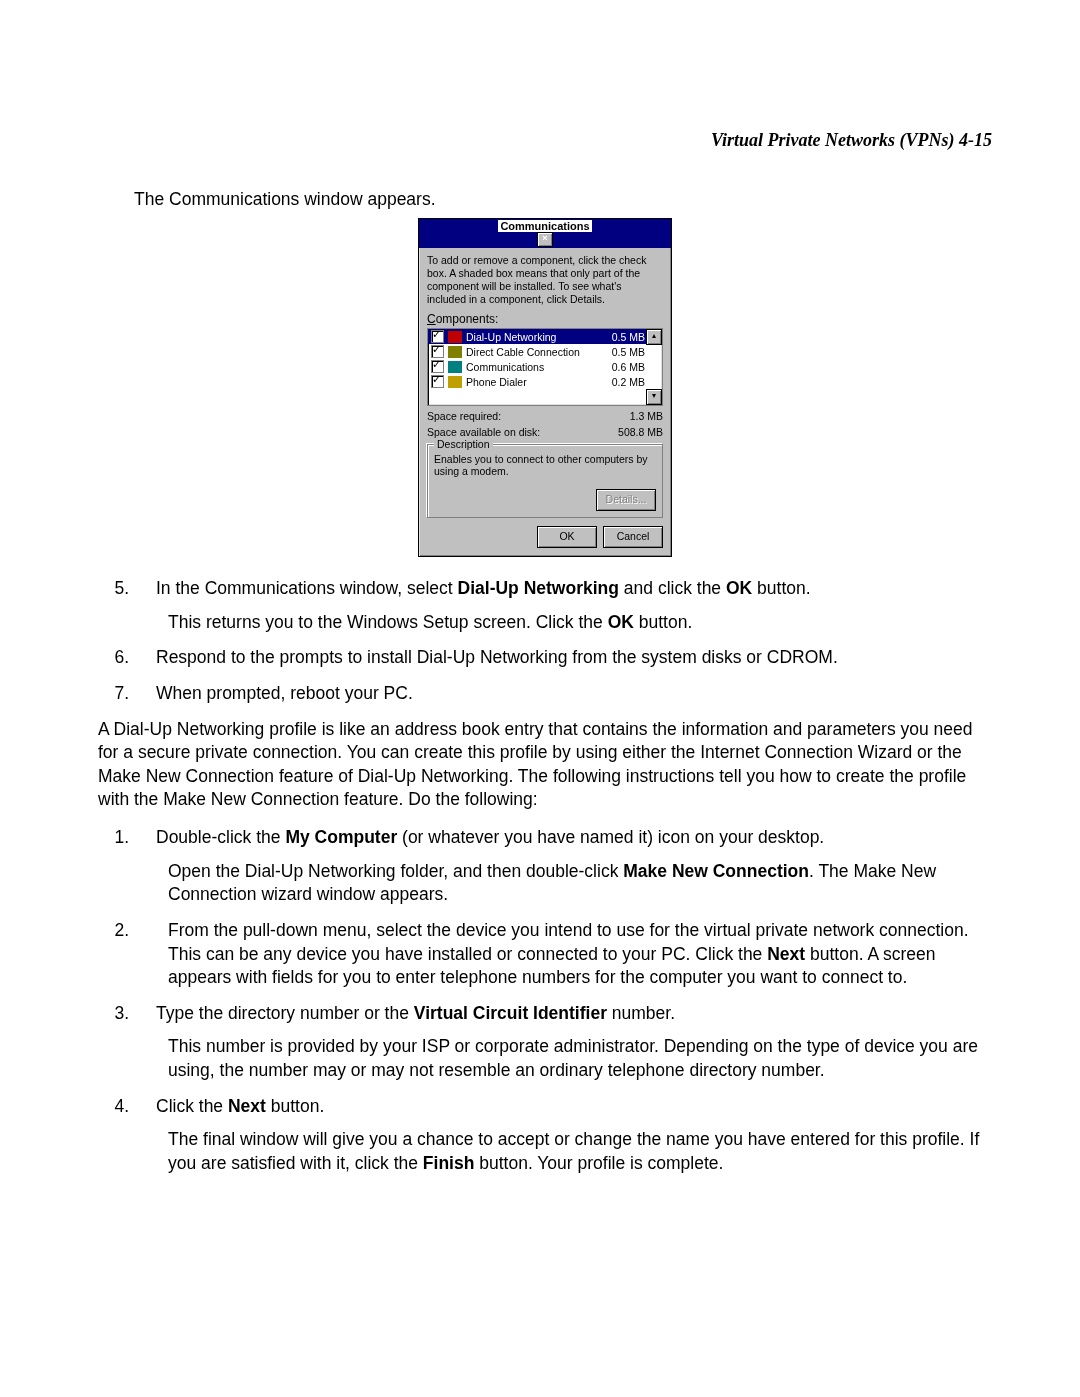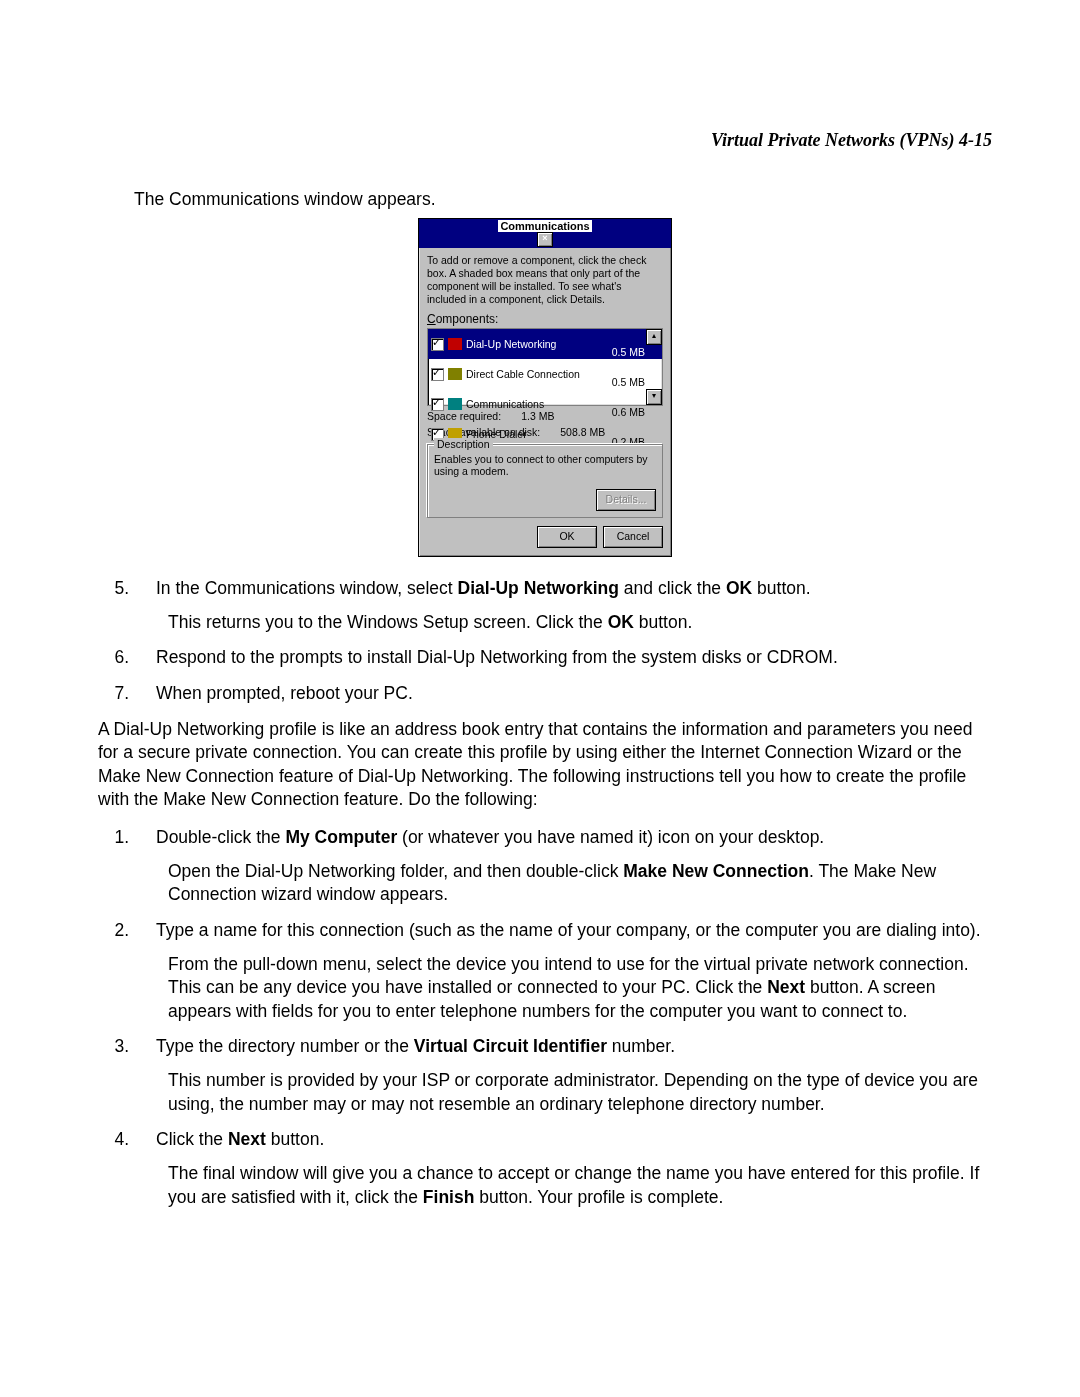--- a/index.html
+++ b/index.html
@@ -91,21 +91,21 @@
     position: relative;
   }
   .row {
     display: flex;
     align-items: center;
     padding: 1px 3px;
     font-size: 10.5px;
     gap: 4px;
   }
   .row .name { flex: 1; white-space: nowrap; overflow: hidden; }
-  .row .size { width: 50px; text-align: right; padding-right: 14px; margin-top: 16px;}
+  .row .size { width: 50px; text-align: right; padding-right: 14px;}
   .row.sel {
     background: #000080;
     color: #fff;
   }
   .chk {
     width: 11px; height: 11px;
     background: #fff;
     border: 1px solid #808080;
     box-shadow: inset 1px 1px 0 #000;
     position: relative;
@@ -125,20 +125,21 @@
     display: inline-block;
   }
   .scroll-btn {
     position:absolute; right:0; width:14px; height:14px;
     background:#c0c0c0; border:1px solid #000;
     box-shadow: inset 1px 1px 0 #fff, inset -1px -1px 0 #808080;
     font-size:8px; line-height:12px; text-align:center;
   }
   .kv {
     display: flex;
+    justify-content: space-between;
     font-size: 10.5px;
     margin-top: 4px;
     gap: 20px;
   }
   .groupbox {
     border: 1px solid #808080;
     box-shadow: 1px 1px 0 #fff inset, -1px -1px 0 #fff;
     margin-top: 6px;
     padding: 8px 6px 6px 6px;
     position: relative;
@@ -278,21 +279,20 @@
 
 
   <p class="para">A Dial-Up Networking profile is like an address book entry that contains the information and parameters you need for a secure private connection. You can create this profile by using either the Internet Connection Wizard or the Make New Connection feature of Dial-Up Networking. The following instructions tell you how to create the profile with the Make New Connection feature. Do the following:</p>
 
   <ol class="steps">
     <li>
       <span>Double-click the </span><span class="b">My Computer</span><span> (or whatever you have named it) icon on your desktop.</span>
       <p><span>Open the Dial-Up Networking folder, and then double-click </span><span class="b">Make New Connection</span><span>. The Make New Connection wizard window appears.</span></p>
     </li>
     <li>
-      <span>Type a name for this connection (such as the name of your company, or the computer you are dialing into).</span>
       <p><span>From the pull-down menu, select the device you intend to use for the virtual private network connection. This can be any device you have installed or connected to your PC. Click the </span><span class="b">Next</span><span> button. A screen appears with fields for you to enter telephone numbers for the computer you want to connect to.</span></p>
     </li>
     <li>
       <span>Type the directory number or the </span><span class="b">Virtual Circuit Identifier</span><span> number.</span>
       <p>This number is provided by your ISP or corporate administrator. Depending on the type of device you are using, the number may or may not resemble an ordinary telephone directory number.</p>
     </li>
     <li>
       <span>Click the </span><span class="b">Next</span><span> button.</span>
       <p><span>The final window will give you a chance to accept or change the name you have entered for this profile. If you are satisfied with it, click the </span><span class="b">Finish</span><span> button. Your profile is complete.</span></p>
     </li>

